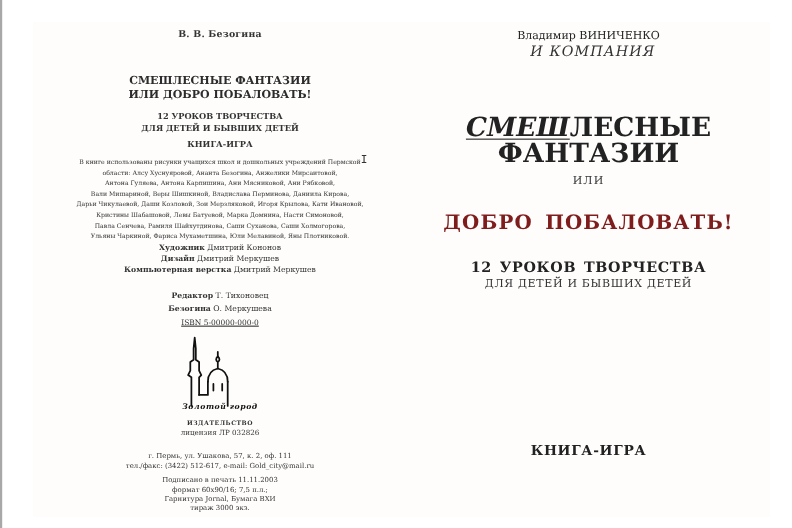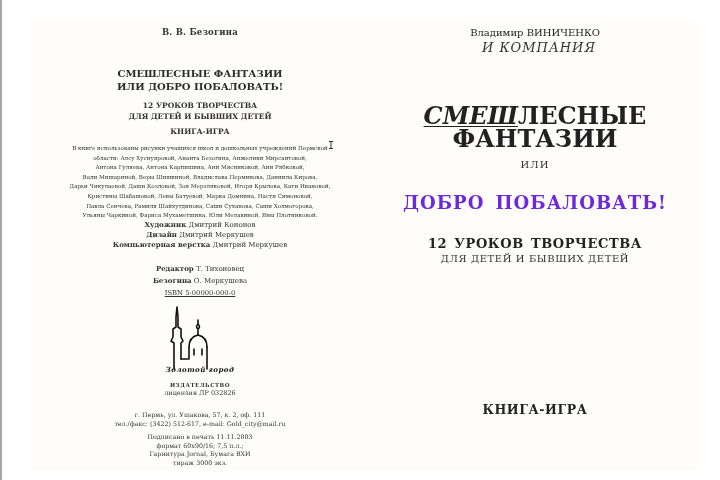--- a/index.html
+++ b/index.html
@@ -69,21 +69,21 @@
     .l-address { top: 390px; font-size: 6.3px; color: #333; line-height: 9px; }
     .l-print { top: 413px; font-size: 6.3px; color: #333; line-height: 8.5px; }
 
     
     .r-author { top: 7px; font-size: 10px; color: #222; }
     .r-author b { font-weight: normal; }
     .r-company { top: 20px; font-size: 13px; font-style: italic; color: #333; letter-spacing: 1px; padding-left: 8px; }
     .r-title { top: 84px; font-size: 24px; font-weight: bold; color: #222; line-height: 23px; }
     .r-title .it { font-style: italic; text-decoration: underline; text-decoration-thickness: 1px; text-underline-offset: 2px; }
     .r-or { top: 139px; font-size: 10px; color: #333; letter-spacing: 1px; }
-    .r-welcome { top: 172px; font-size: 18px; font-weight: bold; color: #6d28d9; letter-spacing: 1px; word-spacing: 4px; }
+    .r-welcome { top: 172px; font-size: 18px; font-weight: bold; color: #7f1d1d; letter-spacing: 1px; word-spacing: 4px; }
     .r-lessons { top: 216px; font-size: 13px; font-weight: bold; color: #222; letter-spacing: 0.6px; word-spacing: 2px; }
     .r-audience { top: 233px; font-size: 10px; color: #333; letter-spacing: 0.6px; }
     .r-genre { top: 382px; font-size: 12.5px; font-weight: bold; color: #222; letter-spacing: 0.6px; }
 
     .text-cursor {
       position: absolute;
       left: 328px; top: 141px;
       width: 6px; height: 10px;
       color: #333;
       font-size: 10px;

